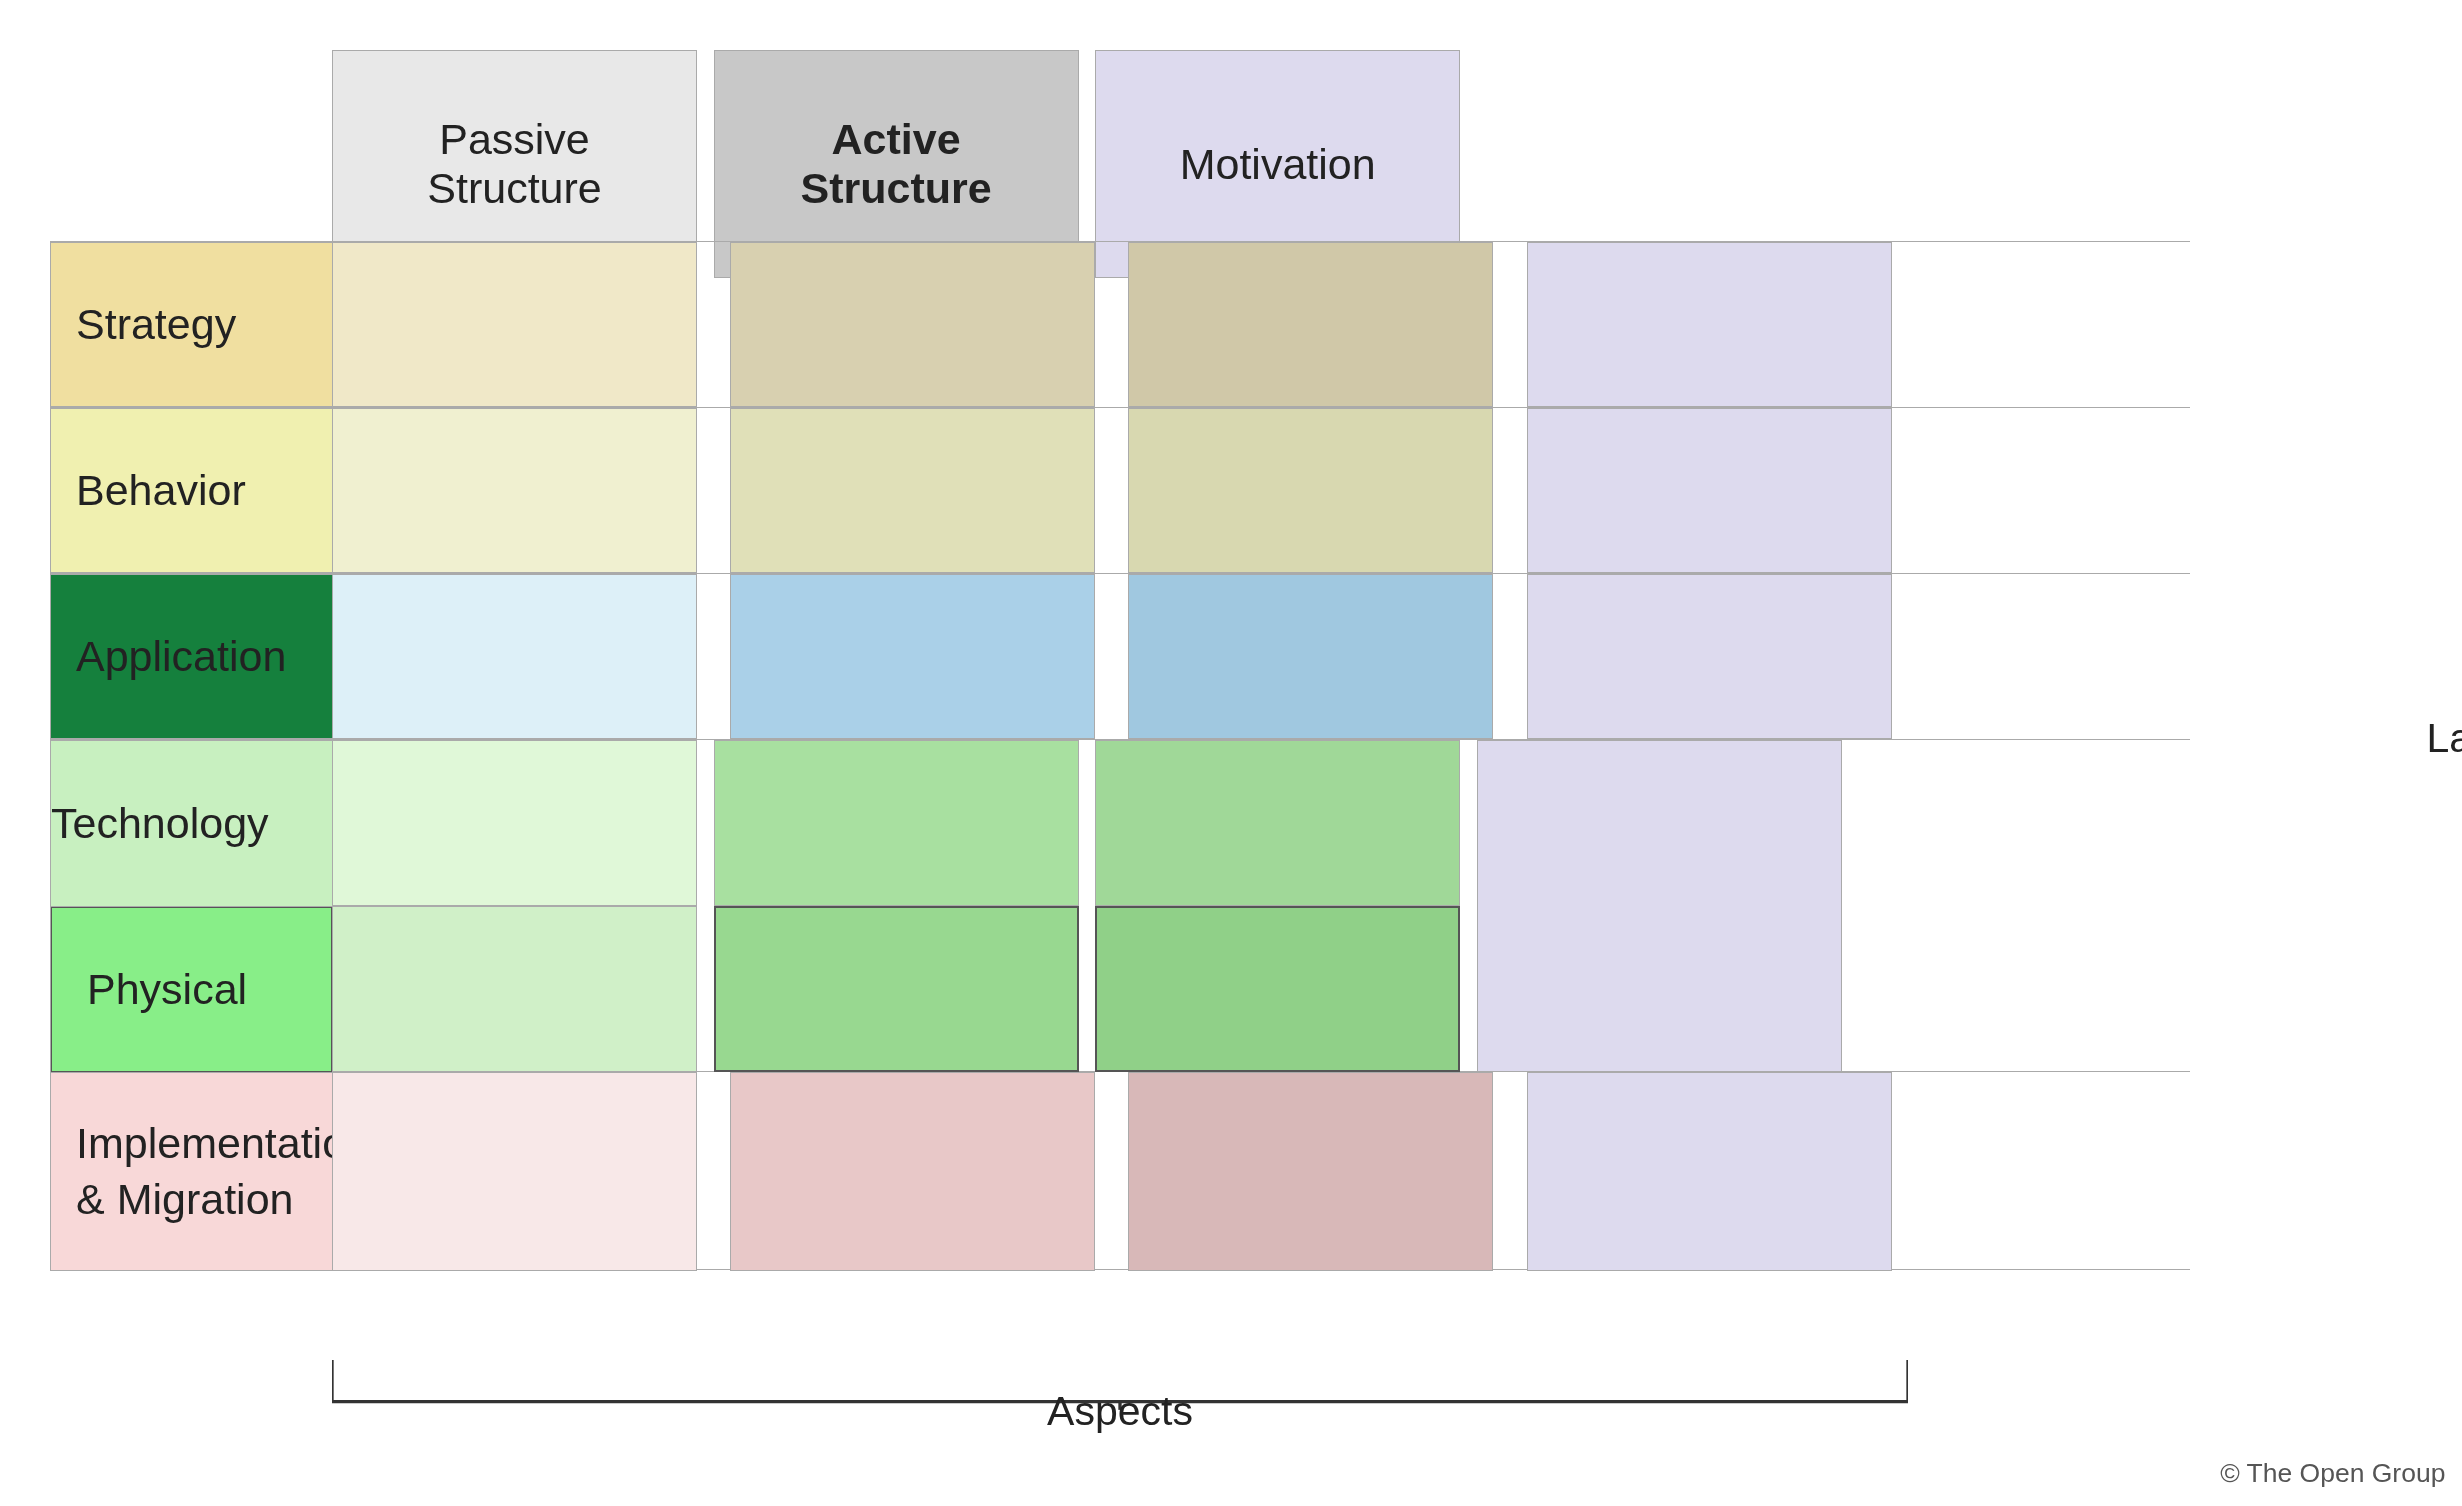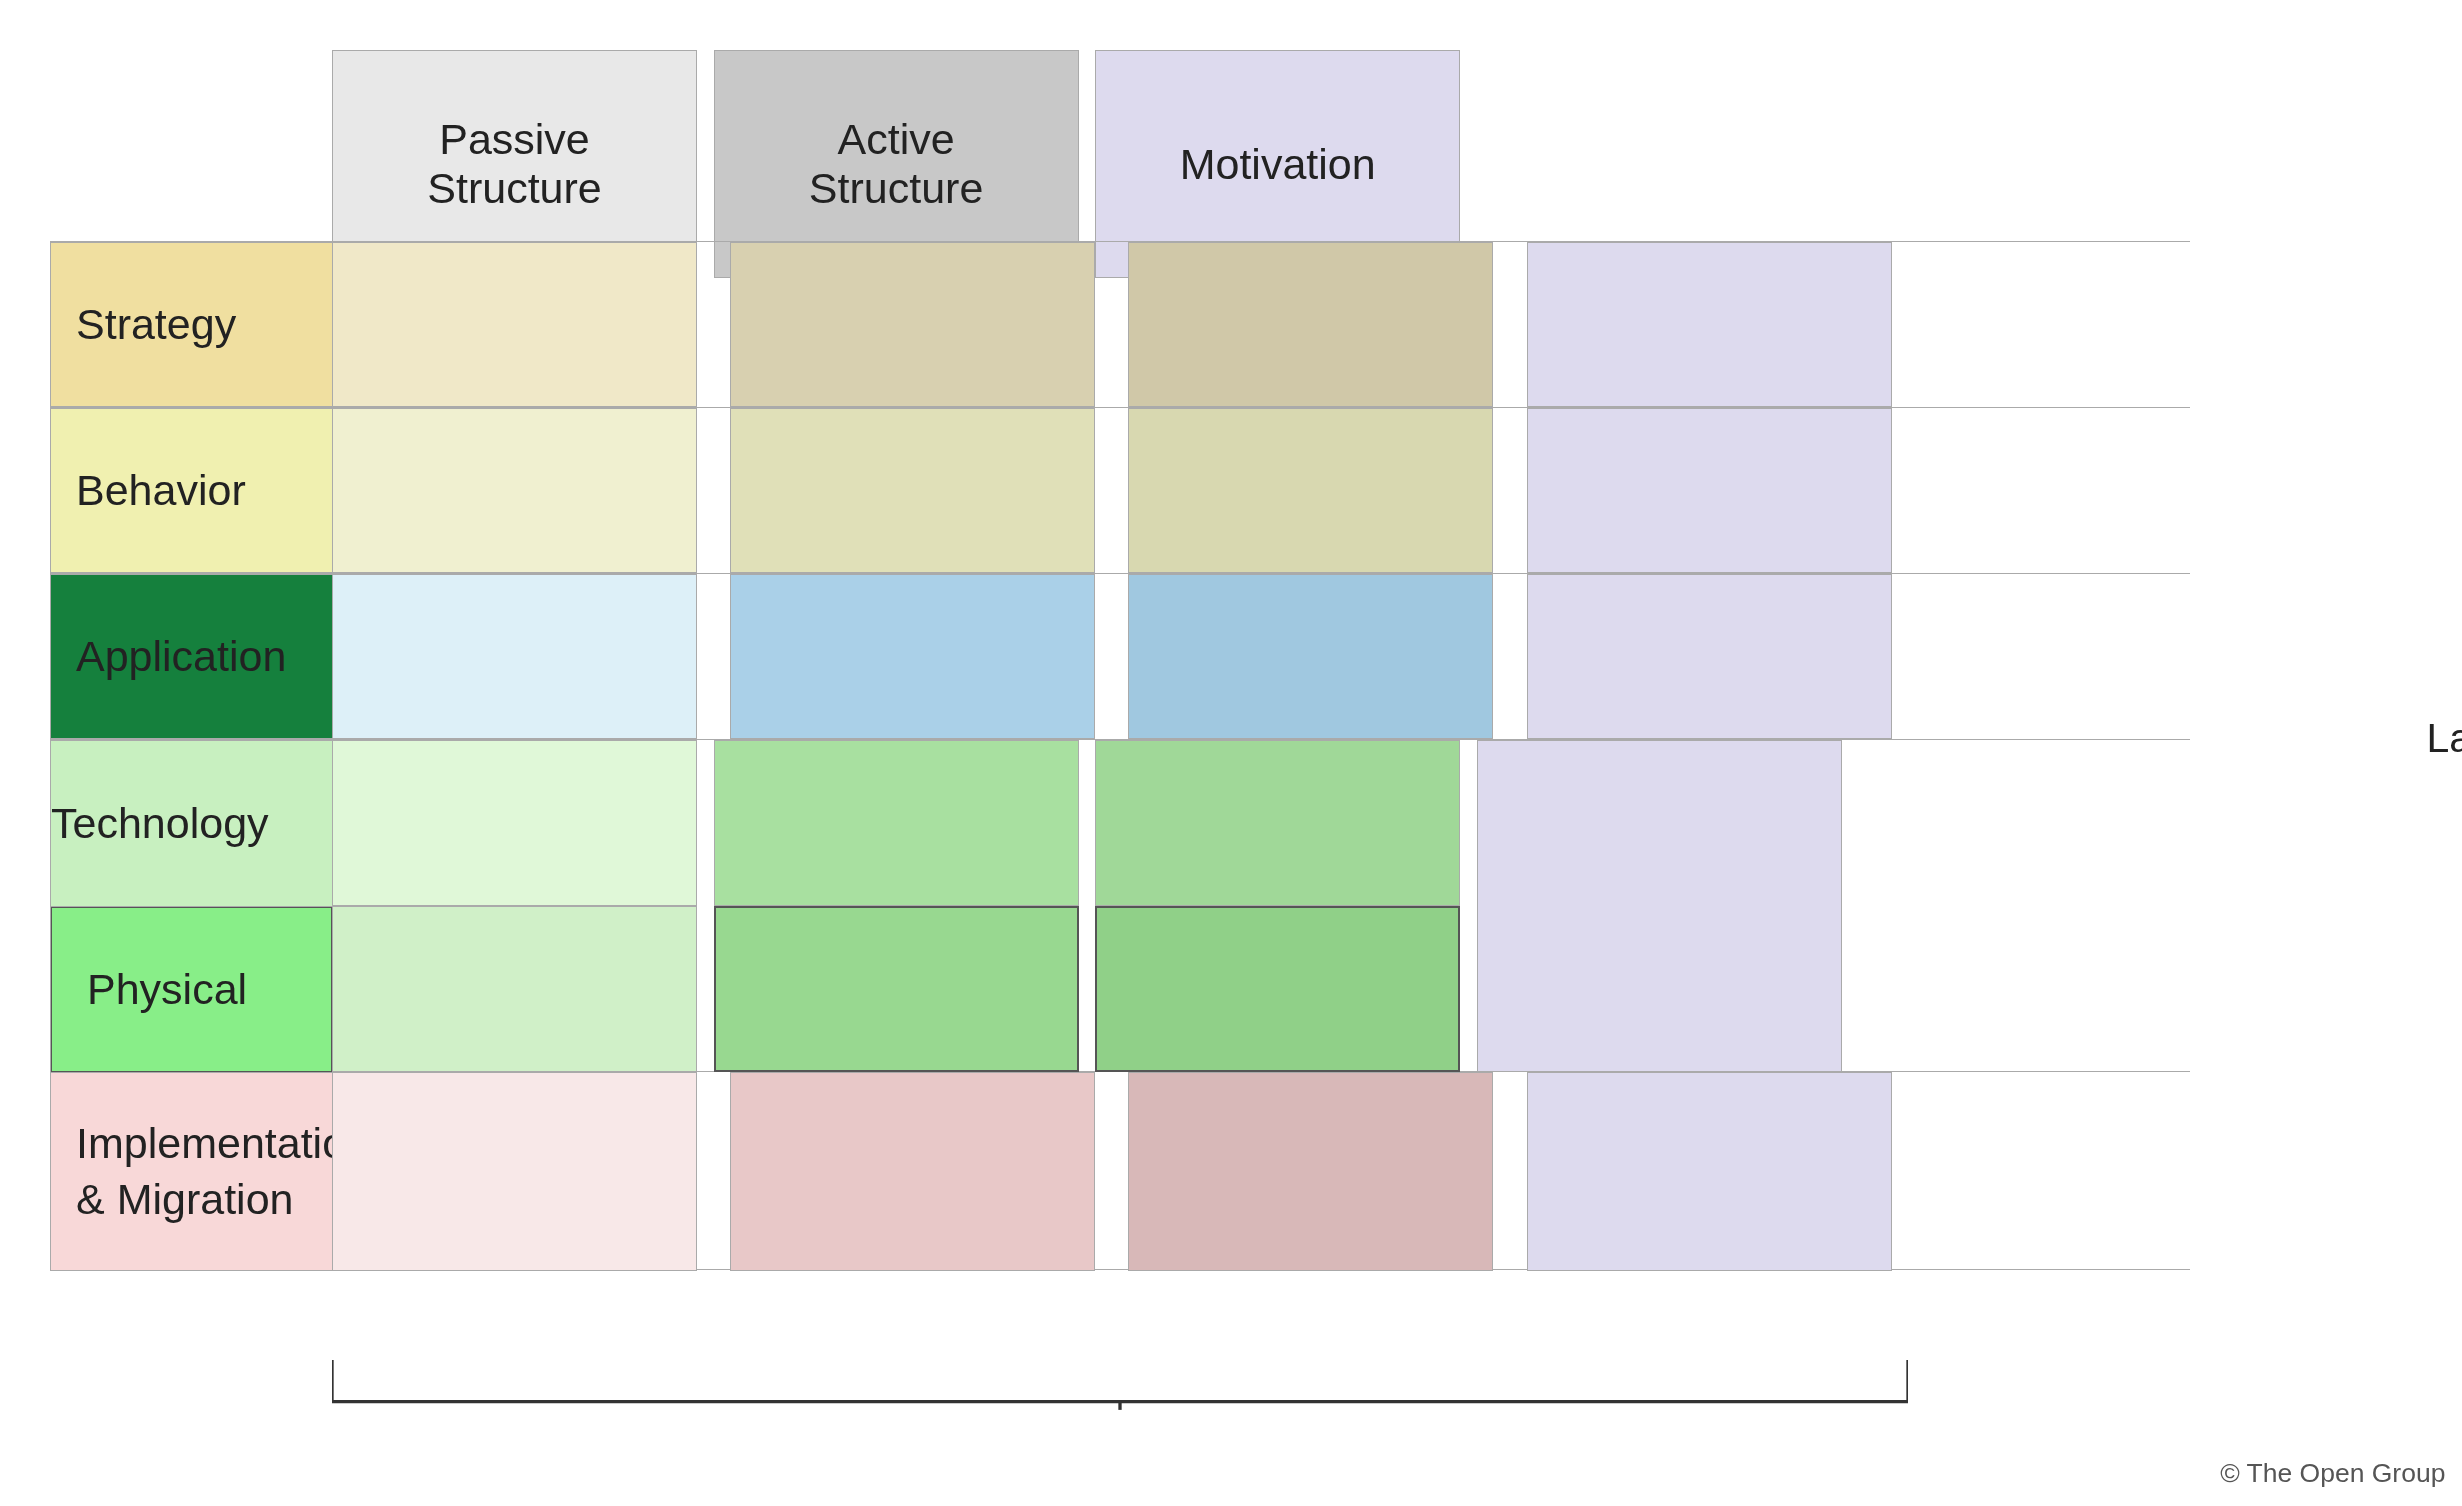--- a/index.html
+++ b/index.html
@@ -49,20 +49,21 @@
       width: 365px;
       background: #d8d8d8;
       border: 1.2px solid #aaa;
       margin-left: 16.6px;
     }
     .col-active {
       width: 365px;
       background: #c8c8c8;
       border: 1.2px solid #aaa;
       margin-left: 16.6px;
+      font-weight: bold;
     }
     .col-motivation {
       width: 365px;
       background: #dddaee;
       border: 1.2px solid #aaa;
       margin-left: 16.6px;
       font-size: 43px;
     }
 
     
@@ -377,20 +378,23 @@
       </div>
     </div>
 
   </div>
 
   <svg class="bracket-svg-bottom" width="1576" height="50" viewBox="0 0 1900 60">
     <polyline points="0,0 0,50 1900,50 1900,0" fill="none" stroke="#333" stroke-width="4"></polyline>
     <line x1="950" y1="50" x2="950" y2="60" stroke="#333" stroke-width="4"></line>
   </svg>
 
+  <div class="aspects-label">
+    <span>Aspects</span>
+  </div>
 
   <div class="layers-label">
     <span>Layers</span>
   </div>
 
 </div>
 
 <div class="copyright">
   <span>© The Open Group</span>
 </div>

